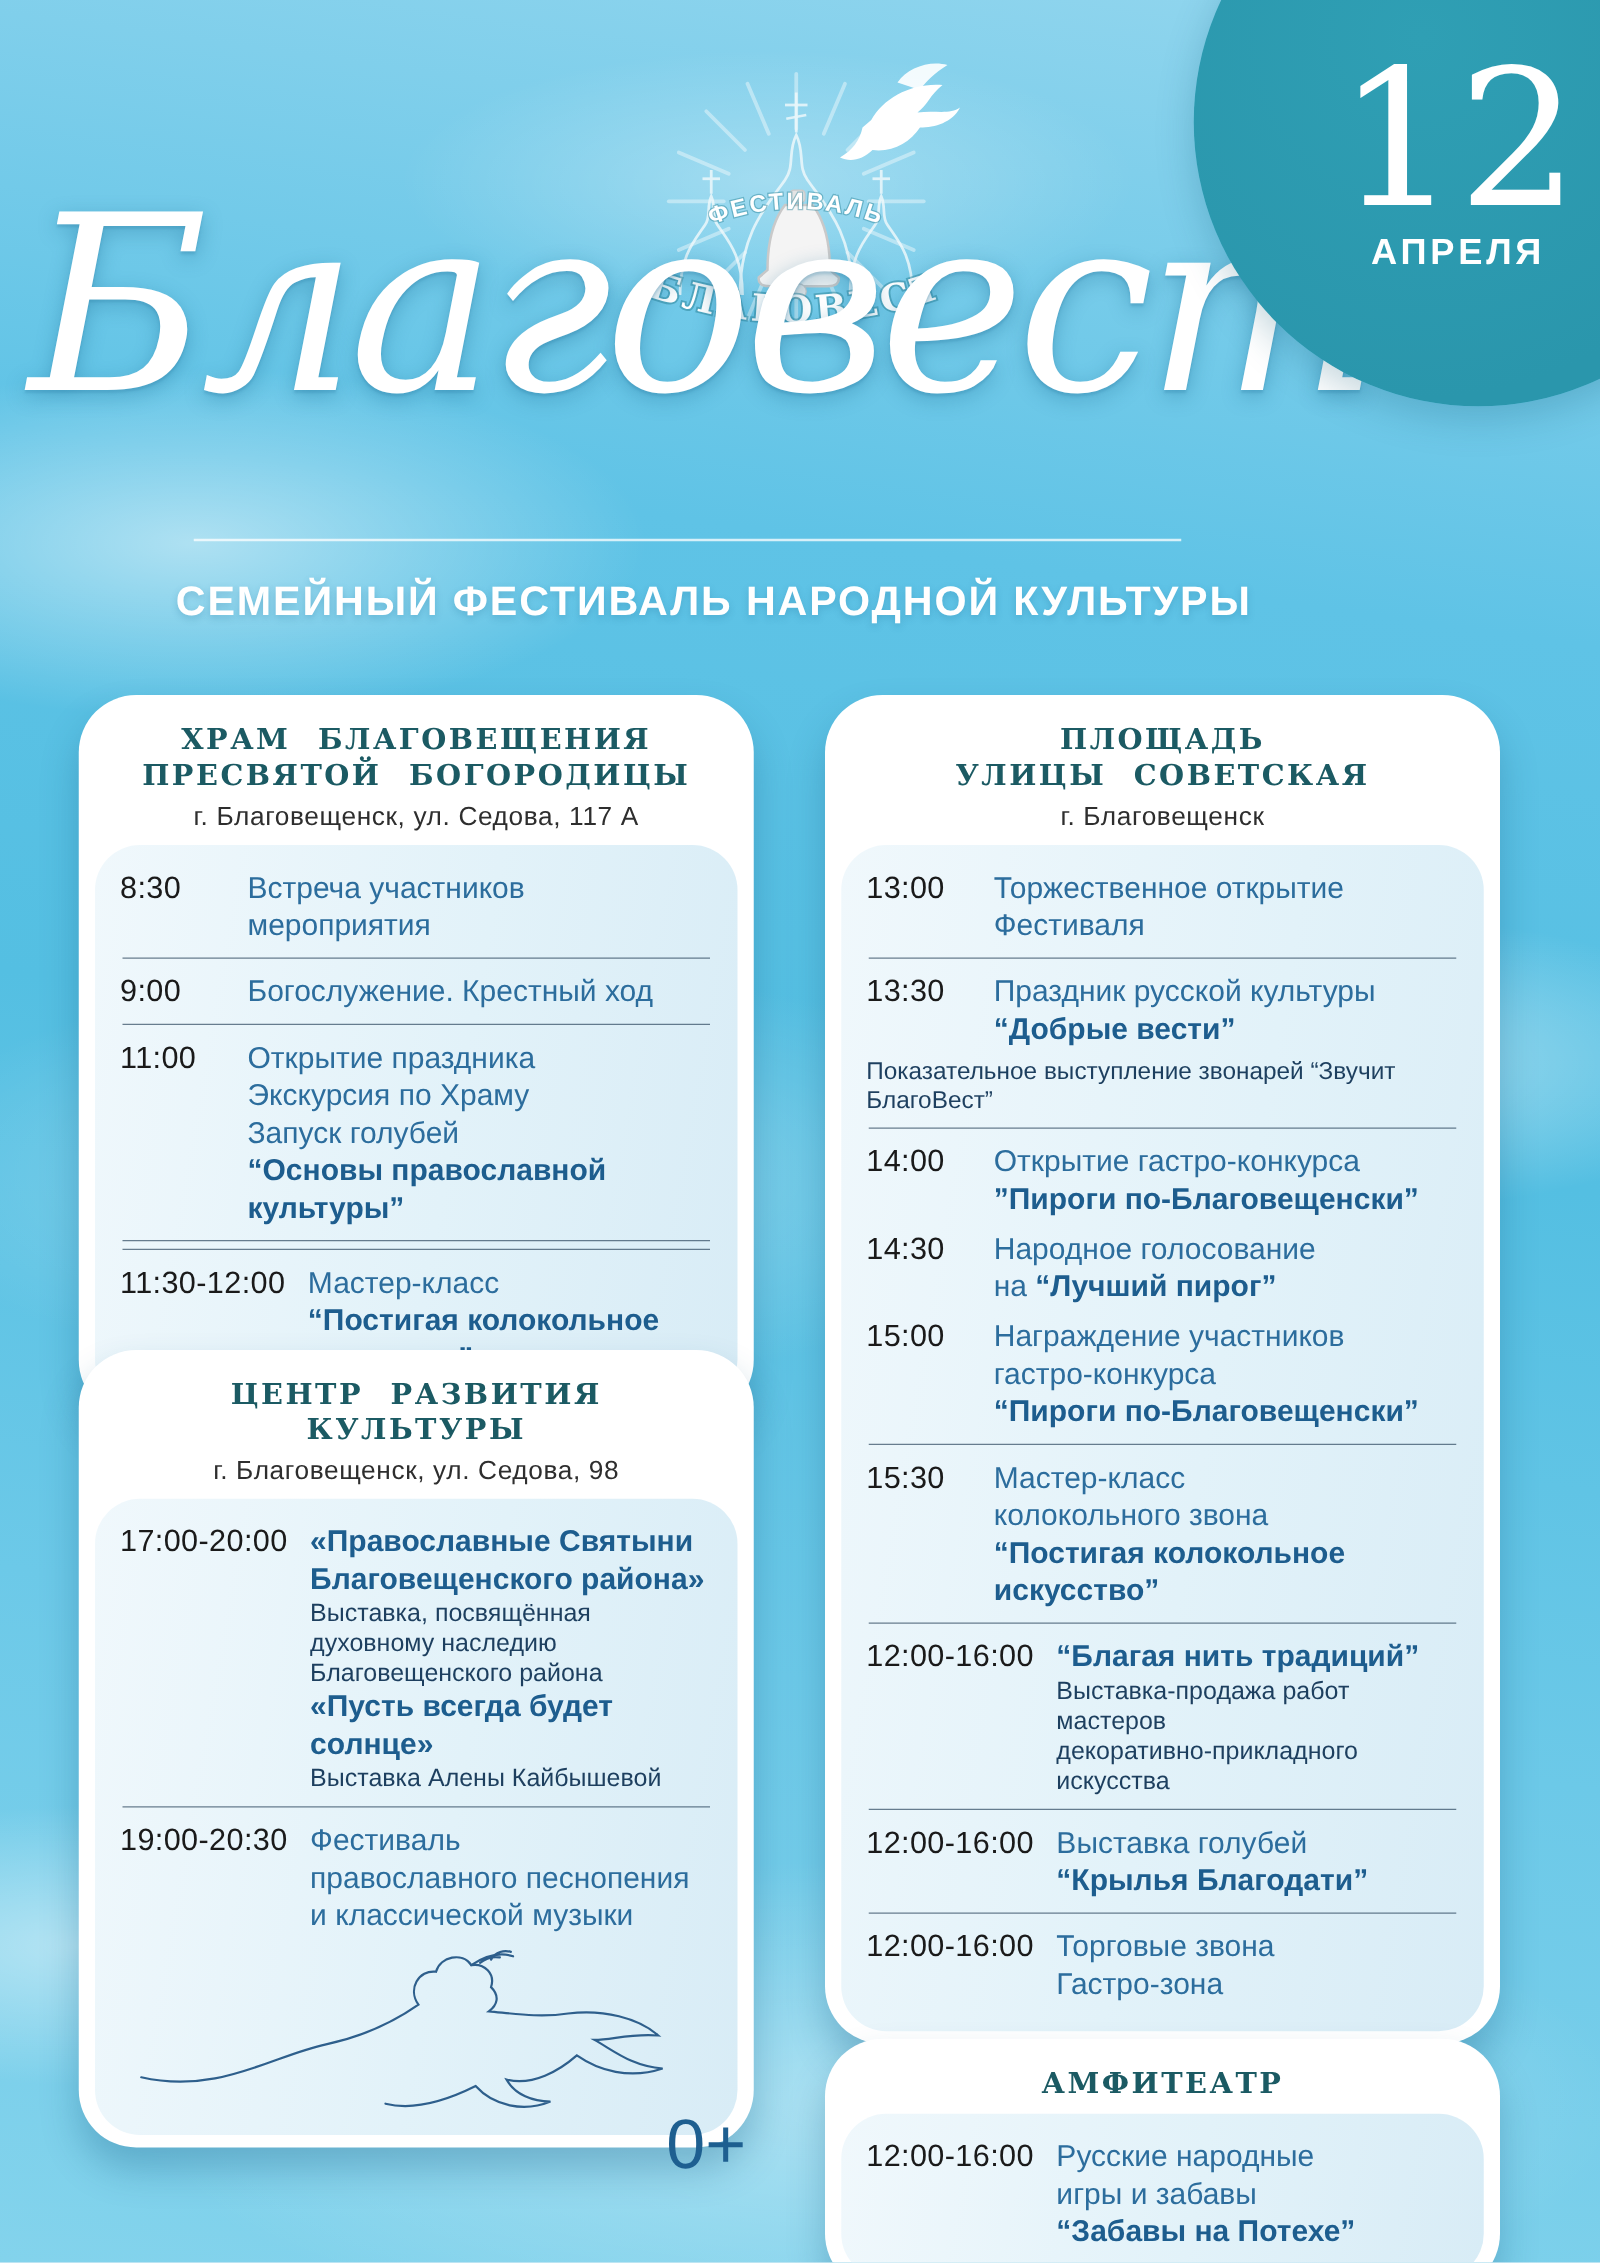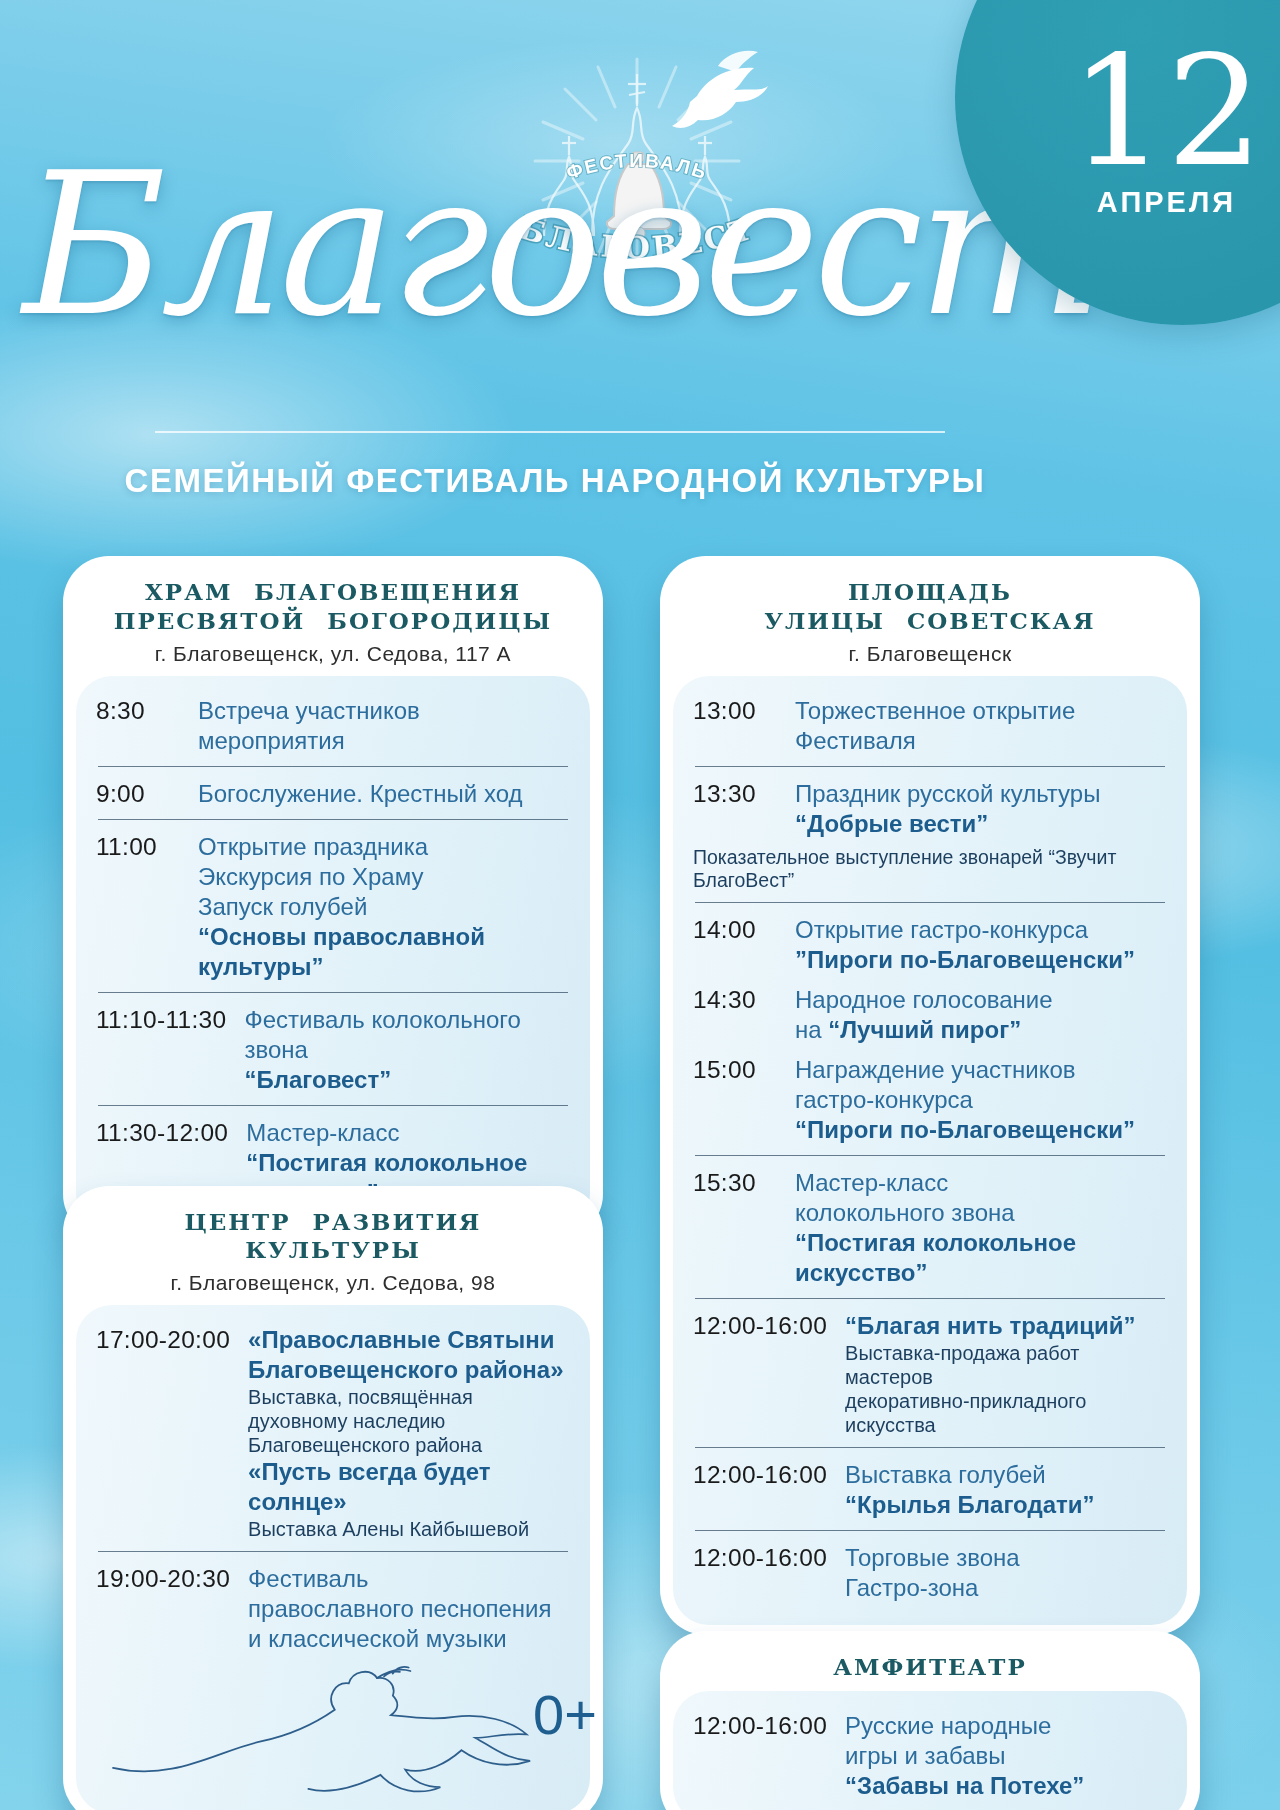--- a/index.html
+++ b/index.html
@@ -38,21 +38,21 @@
   .title{
     position:absolute; left:0; top:138px; width:1120px; margin:0;
     text-align:center; color:#fff;
     font-family:"DejaVu Serif",serif; font-style:italic; font-weight:normal;
     font-size:196px; letter-spacing:-6px; line-height:1.1;
     text-shadow:0 5px 16px rgba(30,110,150,.38), 0 2px 2px rgba(40,120,160,.25);
   }
   .title-rule{position:absolute; left:155px; top:431px; width:790px; height:2px;
     background:rgba(255,255,255,.75);}
   .subtitle{
-    position:absolute; left:0; top:462px; width:1110px; text-align:center;
+    position:absolute; left:16px; top:462px; width:1110px; text-align:center;
     color:#fff; font-size:33px; font-weight:bold; letter-spacing:1.5px;
     text-shadow:0 2px 6px rgba(40,120,160,.3);
   }
   
   .col{position:absolute; top:556px; width:540px;}
   .col-left{left:63px;} .col-right{left:660px;}
   .venue-card{
     background:#fff; border-radius:46px; padding:0 13px 10px;
     box-shadow:0 18px 30px rgba(20,90,130,.30); position:relative;
   }
@@ -191,29 +191,20 @@
               <div class="event-time">11:00</div>
               <div class="event-lines">
                 <div class="line normal">Открытие праздника</div>
                 <div class="line normal">Экскурсия по Храму</div>
                 <div class="line normal">Запуск голубей</div>
                 <div class="line bold">“Основы православной культуры”</div>
               </div>
             </div>
           </div>
           <div class="event-divider"></div>
-          <div class="event">
-            <div class="event-row">
-              <div class="event-time">11:10-11:30</div>
-              <div class="event-lines">
-                <div class="line normal">Фестиваль колокольного звона</div>
-                <div class="line bold">“Благовест”</div>
-              </div>
-            </div>
-          </div>
           <div class="event-divider"></div>
           <div class="event">
             <div class="event-row">
               <div class="event-time">11:30-12:00</div>
               <div class="event-lines">
                 <div class="line normal">Мастер-класс</div>
                 <div class="line bold">“Постигая колокольное</div>
                 <div class="line bold">искусство”</div>
               </div>
             </div>

